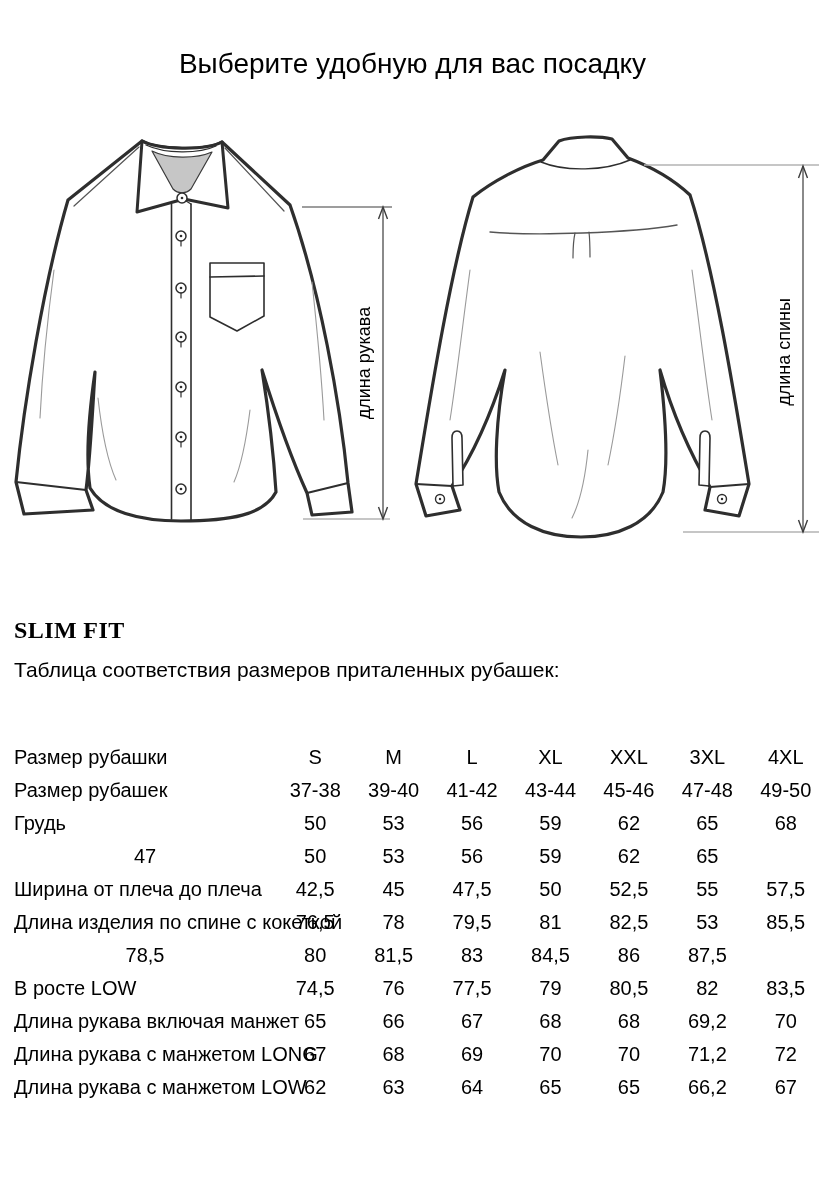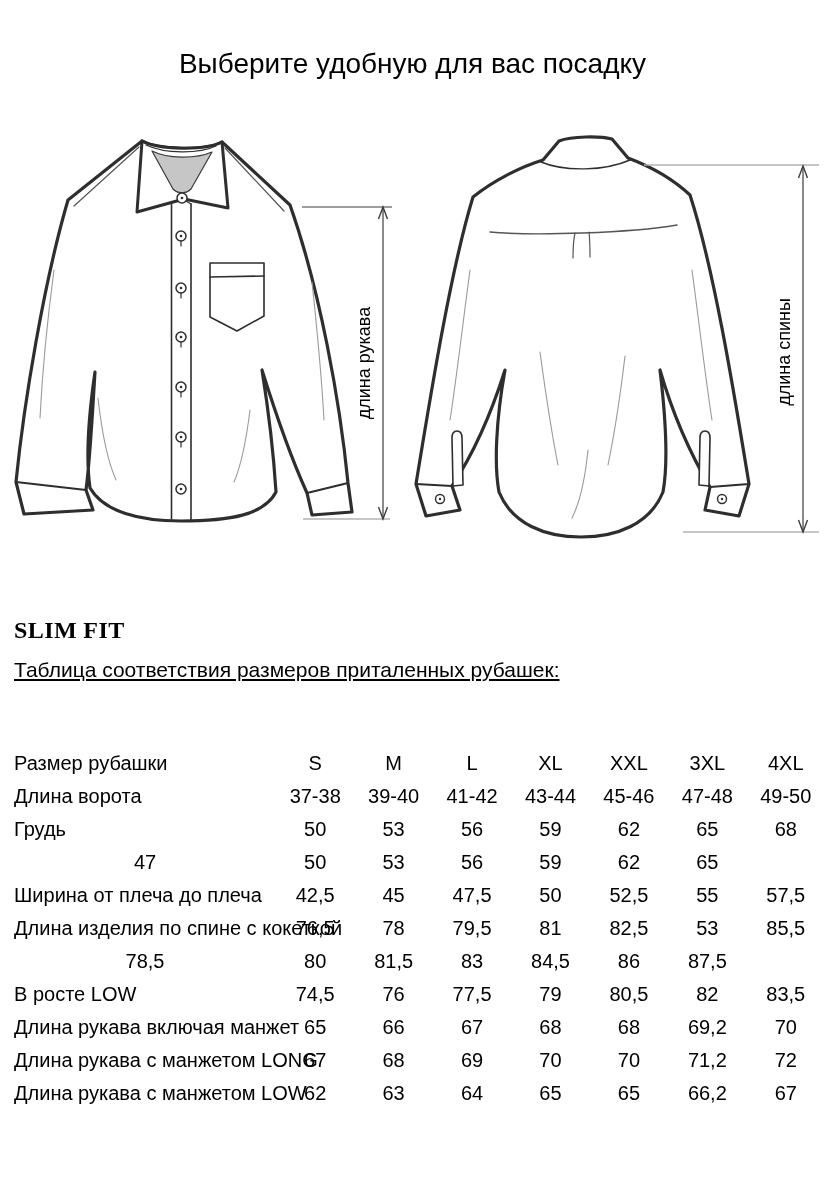--- a/index.html
+++ b/index.html
@@ -13,24 +13,24 @@
     position:absolute; top:48px; left:0; width:825px;
     font-size:28px; font-weight:400; text-align:center; color:#000;
   }
   .diagram-svg { position:absolute; top:120px; left:0; }
   .fit-heading {
     position:absolute; top:617px; left:14px;
     font-size:24px; font-weight:700; letter-spacing:.4px;font-family:Liberation Serif, serif;
   }
   .fit-subheading {
     position:absolute; top:658px; left:14px;
-    font-size:21px; font-weight:400;text-decoration:underline;
+    font-size:21px; font-weight:400;
   }
   .size-table {
-    position:absolute; top:740px; left:14px; width:811px;margin-top:6px;
+    position:absolute; top:740px; left:14px; width:811px;
   }
   .trow {
     display:grid; grid-template-columns:262px repeat(7,1fr);
     height:33px; align-items:center;
   }
   .tcell { font-size:20px; line-height:1.1; }
   .tcell.label { text-align:left; white-space:nowrap; overflow:visible; }
   .tcell.num { text-align:center; }
   svg text { font-family:"Liberation Sans", sans-serif; }
 </style>
@@ -187,21 +187,21 @@
         <div class="tcell label">Размер рубашки</div>
         <div class="tcell num">S</div>
         <div class="tcell num">M</div>
         <div class="tcell num">L</div>
         <div class="tcell num">XL</div>
         <div class="tcell num">XXL</div>
         <div class="tcell num">3XL</div>
         <div class="tcell num">4XL</div>
       </div>
       <div class="trow">
-        <div class="tcell label">Длина ворота</div>
+        <div class="tcell label">Размер рубашек</div>
         <div class="tcell num">37-38</div>
         <div class="tcell num">39-40</div>
         <div class="tcell num">41-42</div>
         <div class="tcell num">43-44</div>
         <div class="tcell num">45-46</div>
         <div class="tcell num">47-48</div>
         <div class="tcell num">49-50</div>
       </div>
       <div class="trow">
         <div class="tcell label">Грудь</div>

